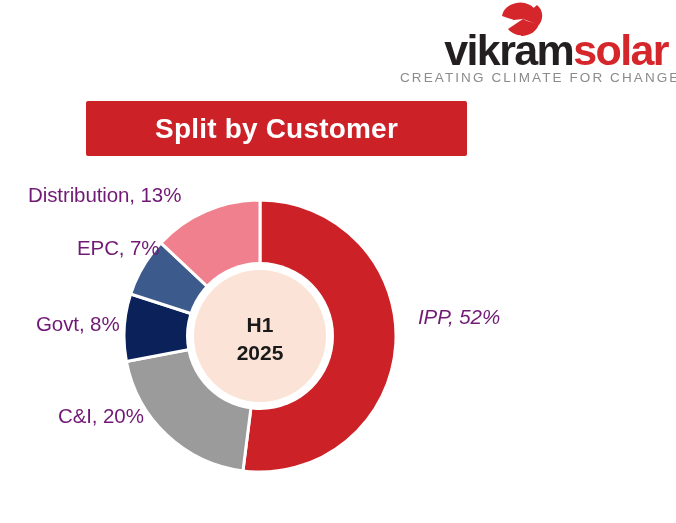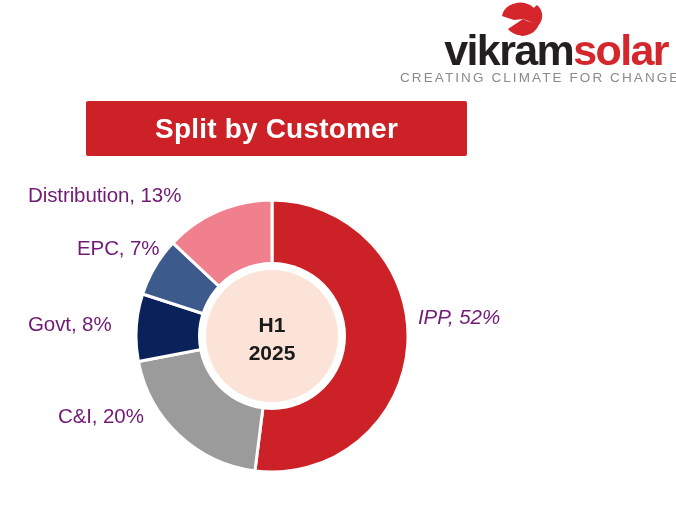--- a/index.html
+++ b/index.html
@@ -73,21 +73,21 @@
   #title-banner-text {
     color: #ffffff;
     font-size: 28px;
     font-weight: bold;
     letter-spacing: 0.2px;
   }
 
   
   #donut-chart {
     position: absolute;
-    left: 136px;
+    left: 124px;
     top: 200px;
     width: 272px;
     height: 272px;
   }
   #donut-svg { display: block; width: 272px; height: 272px; }
 
   .donut-center-text {
     font-family: "Liberation Sans", sans-serif;
     font-size: 21px;
     font-weight: bold;
@@ -98,21 +98,21 @@
   
   .slice-label {
     position: absolute;
     font-size: 20.5px;
     color: #701a75;
     white-space: nowrap;
     letter-spacing: -0.1px;
   }
   #label-distribution { left: 28px;  top: 183px; }
   #label-epc          { left: 57px;  top: 236px; margin-left: 20px; }
-  #label-govt         { left: 28px;  top: 312px; }
+  #label-govt         { left: 36px;  top: 312px; }
   #label-ci           { left: 58px;  top: 404px; }
   #label-ipp          { left: 418px; top: 305px; font-style: italic; }
 </style>
 </head>
 <body>
 
 <div id="brand-logo">
 
   <div id="logo-mark">
     <svg viewBox="0 0 66 34" width="66" height="34" aria-hidden="true">

